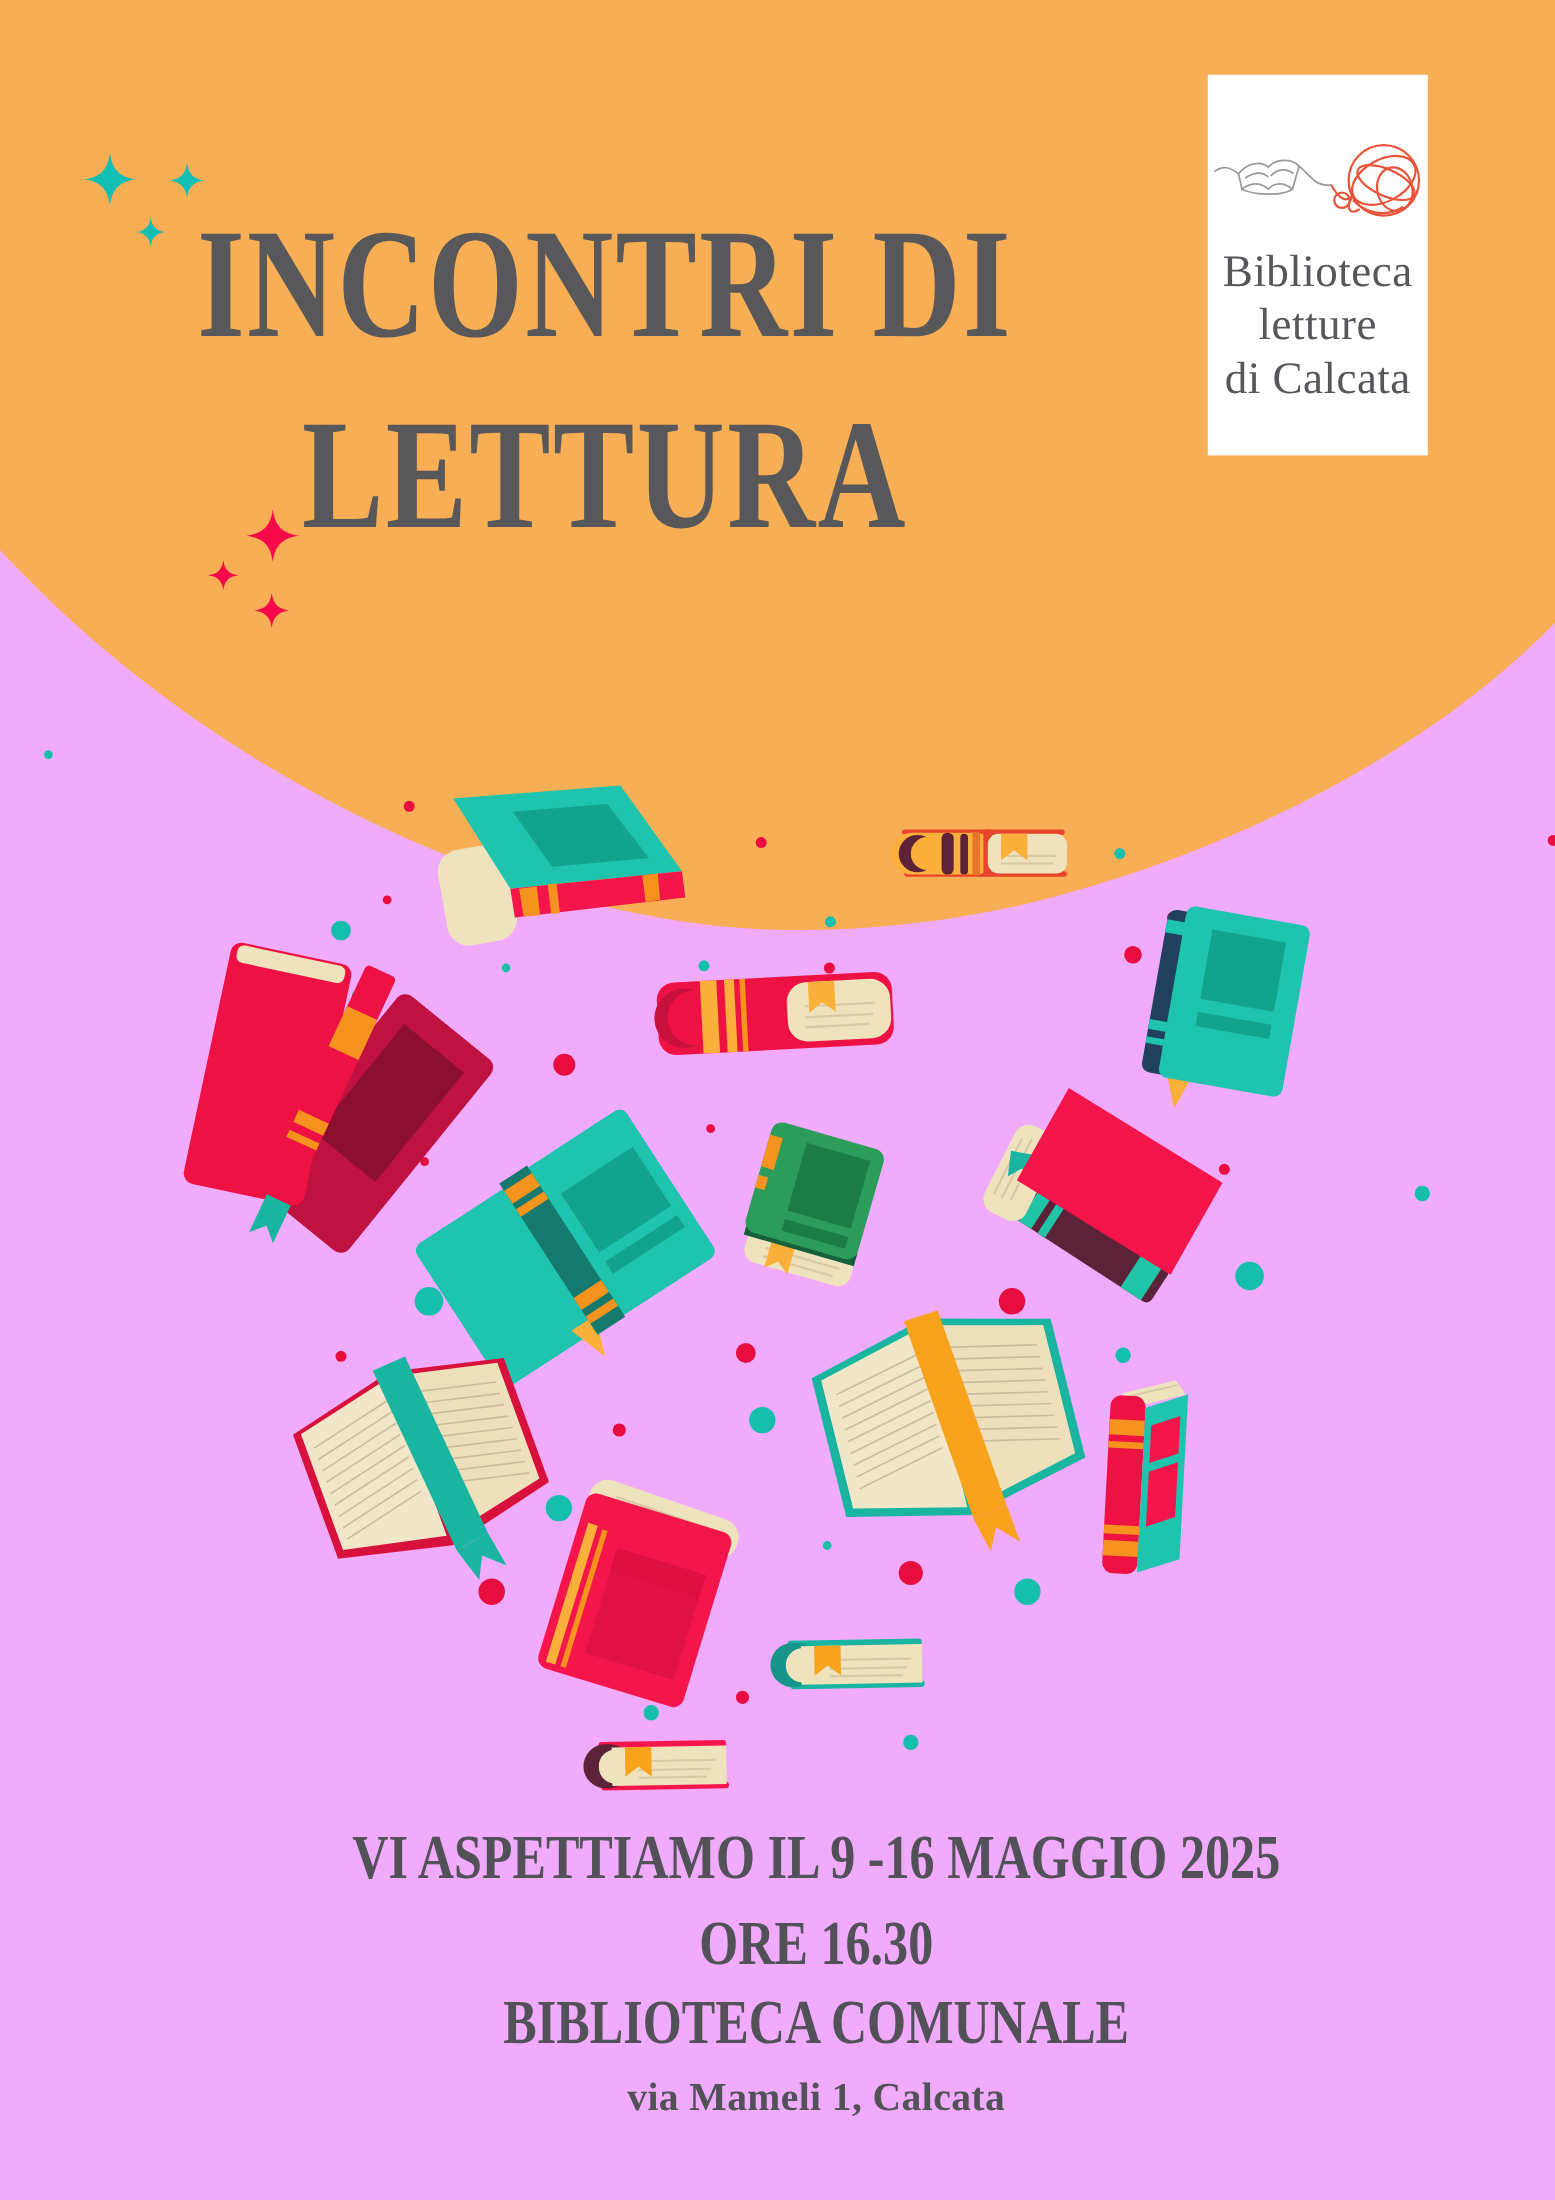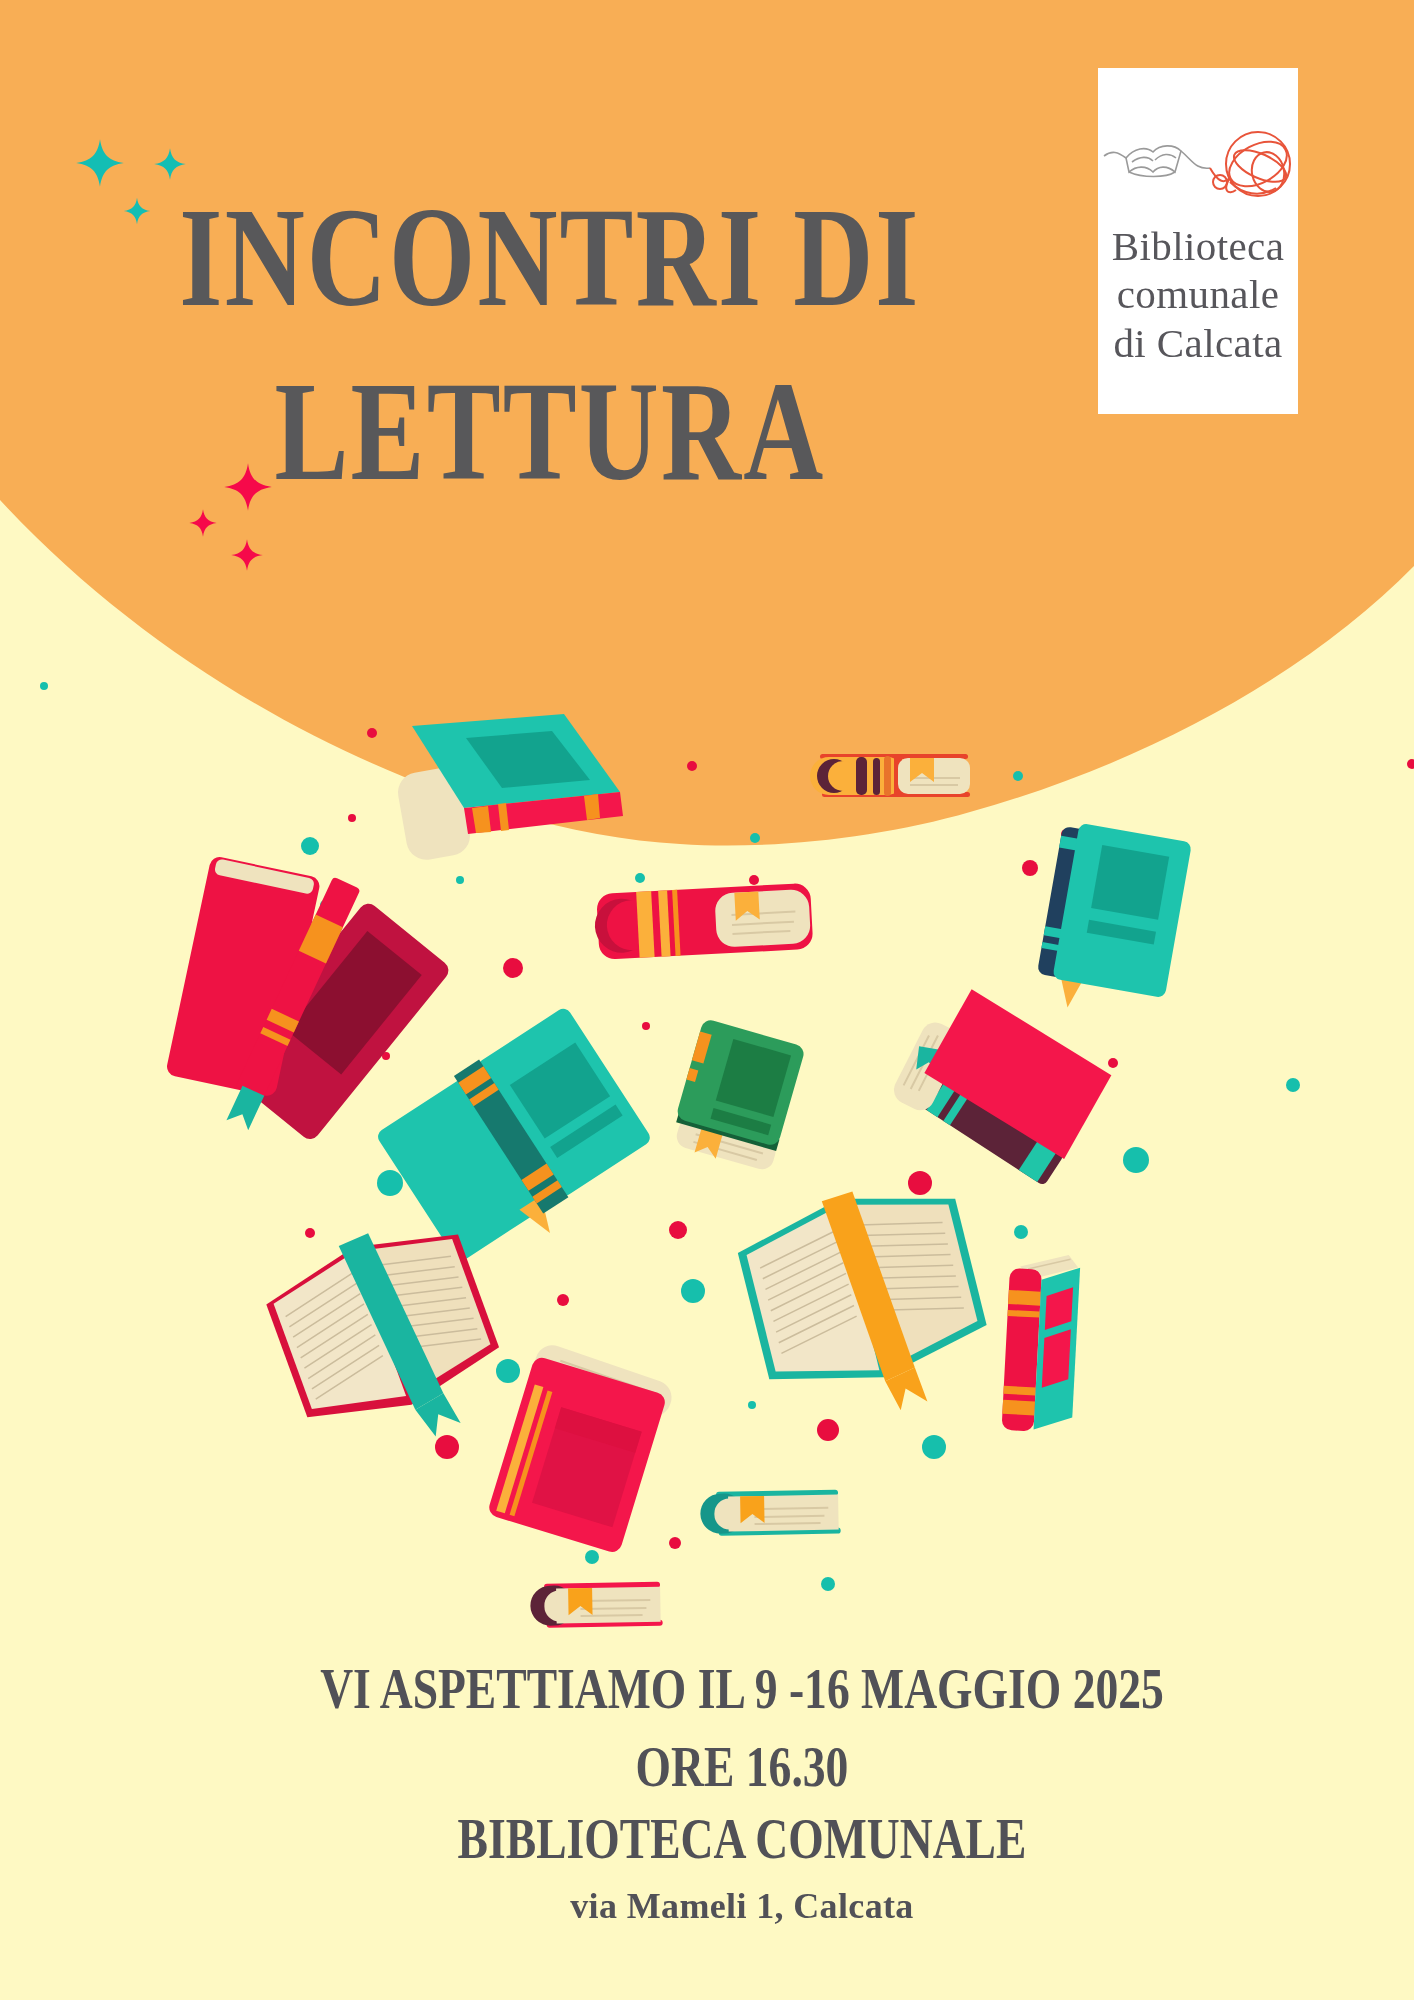--- a/index.html
+++ b/index.html
@@ -1,17 +1,17 @@
 <!DOCTYPE html>
 <html style="--orange: #F8AE55; --title_gray: #58585A; --teal: #1EC4AD; --dark_teal: #12A38E; --spine_teal: #16796E; --crimson: #F4164B; --bright_red: #EE1244; --dark_red: #C01240; --maroon: #5C2338; --green: #2C9C5B; --dark_green: #1C7D44; --accent_orange: #F6921E; --accent_yellow: #FBB03B; --cream: #EFE3BE; --page_line: #D8C9A4; --dot_teal: #16BFAC; --dot_red: #E80D3F; --logo_red: #E8543A; --logo_gray: #9A9A9A; --white: #FFFFFF;"><head>
 <meta charset="utf-8">
 <style>
   html,body{margin:0;padding:0;background:#e9e9e9;}
   .poster{
-    position:relative; width:1414px; height:2000px; background:#fef9c3;
+    position:relative; width:1414px; height:2000px; background:#f0abfc;
     overflow:hidden; font-family:"Liberation Serif", serif;
     margin:0 auto;
   }
   .decor{position:absolute; left:0; top:0; width:1414px; height:2000px;}
   .title-block{
     position:absolute; left:0; top:186px; width:1100px; text-align:center;
     color:var(--title_gray,#58585A); z-index:3; pointer-events:none;
   }
   .title-line{
     font-size:142px; font-weight:700; margin:0; line-height:1.0;
@@ -302,21 +302,21 @@
         <path d="M112,48 C120,62 126,64 132,58 C124,70 130,76 138,70"></path>
         <circle cx="122" cy="62" r="7"></circle>
         <circle cx="160" cy="44" r="32"></circle>
         <ellipse cx="160" cy="44" rx="31" ry="19" transform="rotate(-28 160 44)"></ellipse>
         <ellipse cx="162" cy="46" rx="28" ry="12" transform="rotate(24 162 46)"></ellipse>
         <ellipse cx="170" cy="52" rx="16" ry="20" transform="rotate(-12 170 52)"></ellipse>
         <path d="M132,62 C144,74 162,78 178,68"></path>
       </g>
     </svg>
     <div class="logo-text">Biblioteca</div>
-    <div class="logo-text">comunale</div>
+    <div class="logo-text">letture</div>
     <div class="logo-text">di Calcata</div>
   </div>
 
   <div class="footer">
     <div class="footer-big l1">VI ASPETTIAMO IL 9 -16 MAGGIO 2025</div>
     <div class="footer-big l2">ORE 16.30</div>
     <div class="footer-big l3">BIBLIOTECA COMUNALE</div>
     <div class="footer-small">via Mameli 1, Calcata</div>
   </div>
 

